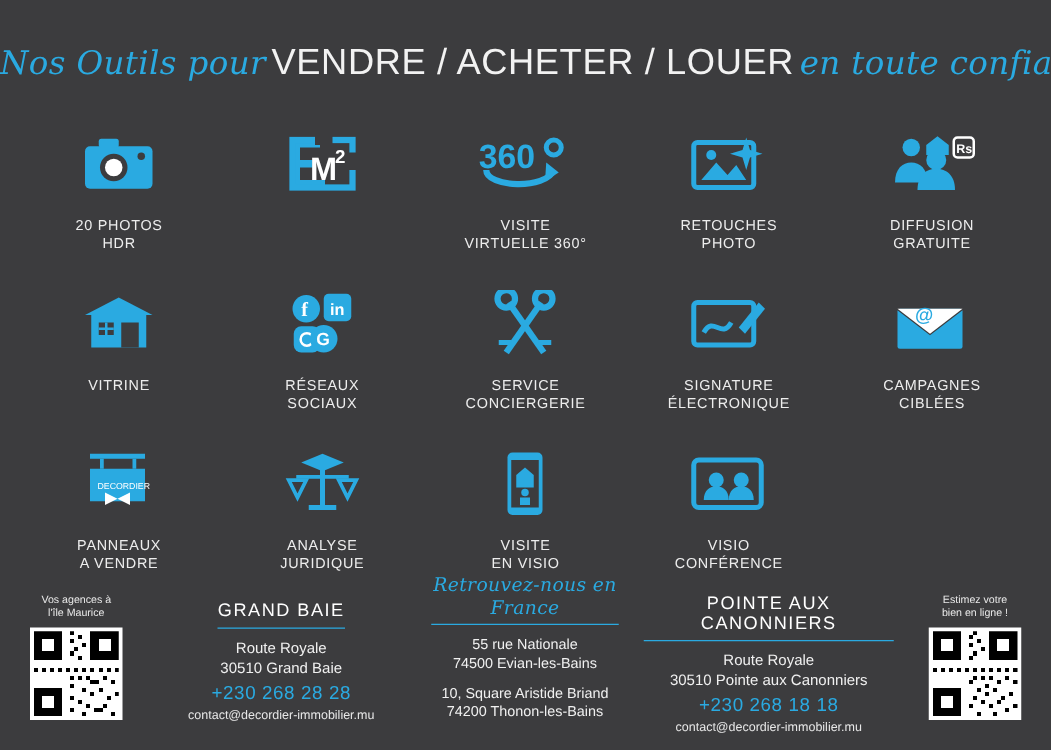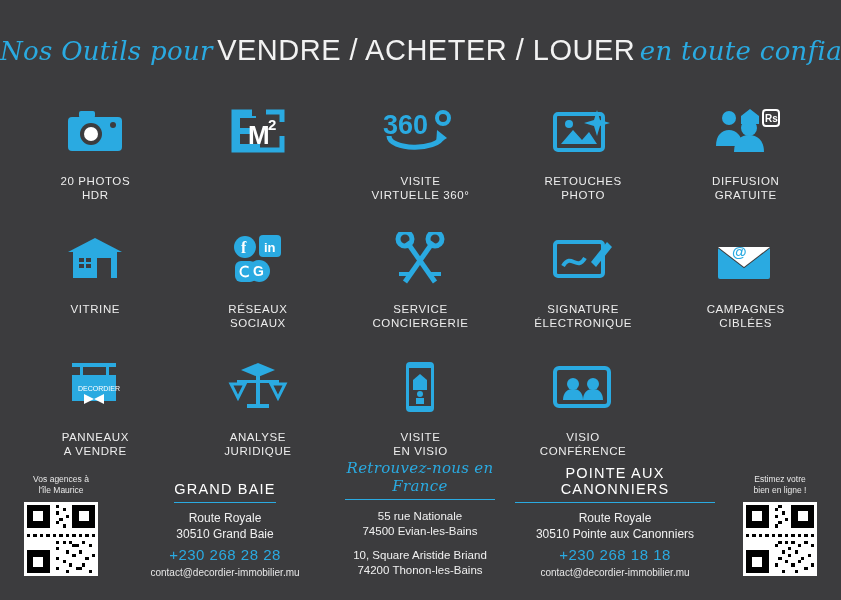--- a/index.html
+++ b/index.html
@@ -108,21 +108,21 @@
     display: inline-block;
     margin-bottom: 7px;
   }
   .agency .line { font-size: 12px; line-height: 16px; }
   .agency .phone {
     font-size: 15px; color: #2aaae1; margin-top: 4px; letter-spacing: .5px;
   }
   .agency .mail { font-size: 10px; margin-top: 4px; color: #e7e7e7; }
 
   .ag-left  { left: 130px;  bottom: 22px; width: 190px; }
-  .ag-right { right: 126px; bottom: 22px; width: 200px; }
+  .ag-right { right: 126px; bottom: 12px; width: 200px; }
 
   .france {
     position: absolute;
     left: 322px; bottom: 22px; width: 196px;
     text-align: center;
     color: #f0f0f0;
   }
   .france .fr-title {
     font-family: "DejaVu Serif", serif;
     font-style: italic;

